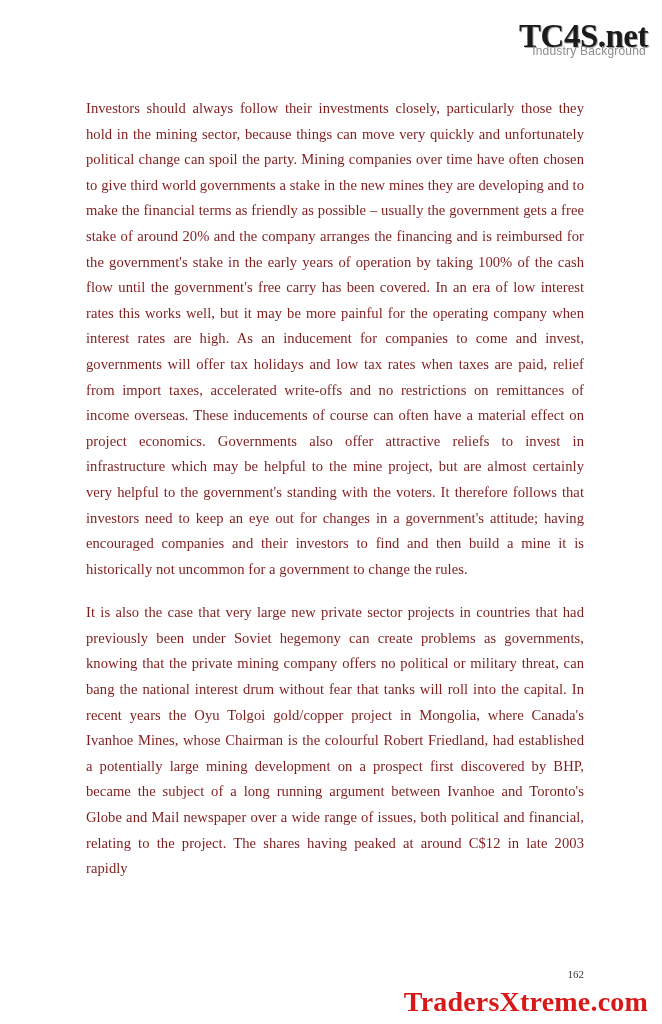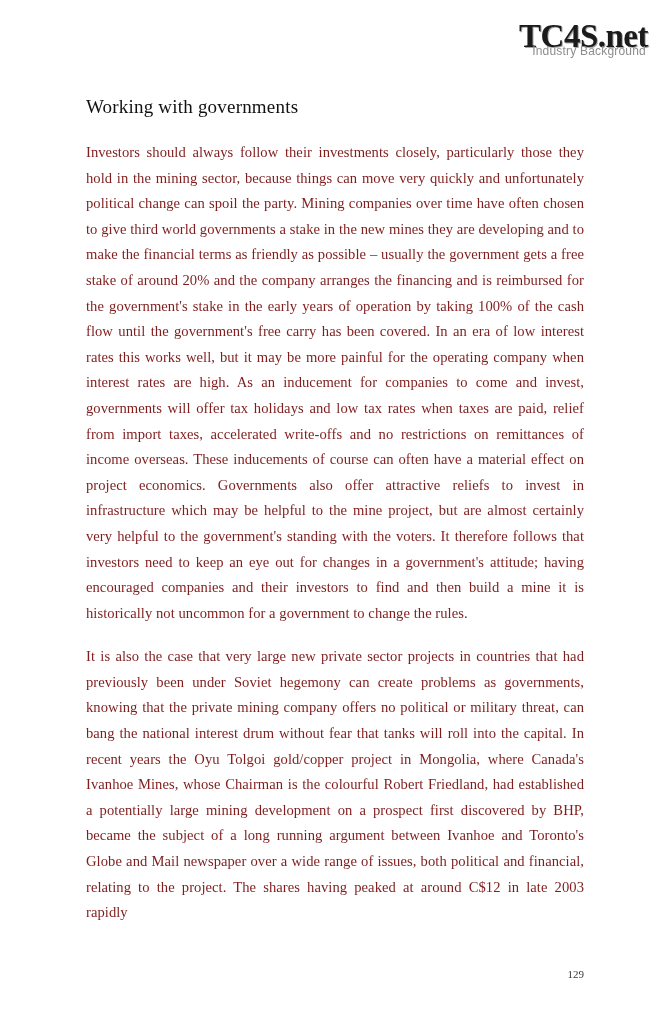--- a/index.html
+++ b/index.html
@@ -130,22 +130,22 @@
 
 <div class="page">
 
   <div class="top-watermark">
     <div class="wm-main">TC4S.net</div>
   </div>
 
   <div class="running-head">Industry Background</div>
 
   <div class="content">
-    <h1 class="section-title">Working with governments</h1>
     <p class="para">Investors should always follow their investments closely, particularly those they hold in the mining sector, because things can move very quickly and unfortunately political change can spoil the party. Mining companies over time have often chosen to give third world governments a stake in the new mines they are developing and to make the financial terms as friendly as possible – usually the government gets a free stake of around 20% and the company arranges the financing and is reimbursed for the government's stake in the early years of operation by taking 100% of the cash flow until the government's free carry has been covered. In an era of low interest rates this works well, but it may be more painful for the operating company when interest rates are high. As an inducement for companies to come and invest, governments will offer tax holidays and low tax rates when taxes are paid, relief from import taxes, accelerated write-offs and no restrictions on remittances of income overseas. These inducements of course can often have a material effect on project economics. Governments also offer attractive reliefs to invest in infrastructure which may be helpful to the mine project, but are almost certainly very helpful to the government's standing with the voters. It therefore follows that investors need to keep an eye out for changes in a government's attitude; having encouraged companies and their investors to find and then build a mine it is historically not uncommon for a government to change the rules.</p>
     <p class="para">It is also the case that very large new private sector projects in countries that had previously been under Soviet hegemony can create problems as governments, knowing that the private mining company offers no political or military threat, can bang the national interest drum without fear that tanks will roll into the capital. In recent years the Oyu Tolgoi gold/copper project in Mongolia, where Canada's Ivanhoe Mines, whose Chairman is the colourful Robert Friedland, had established a potentially large mining development on a prospect first discovered by BHP, became the subject of a long running argument between Ivanhoe and Toronto's Globe and Mail newspaper over a wide range of issues, both political and financial, relating to the project. The shares having peaked at around C$12 in late 2003 rapidly</p>
   </div>
 
 
-  <div class="page-number">129</div>
+  <div class="page-number">162</div>
 
+  <div class="bottom-watermark">TradersXtreme.com</div>
 
 </div>
 
 </body></html>

